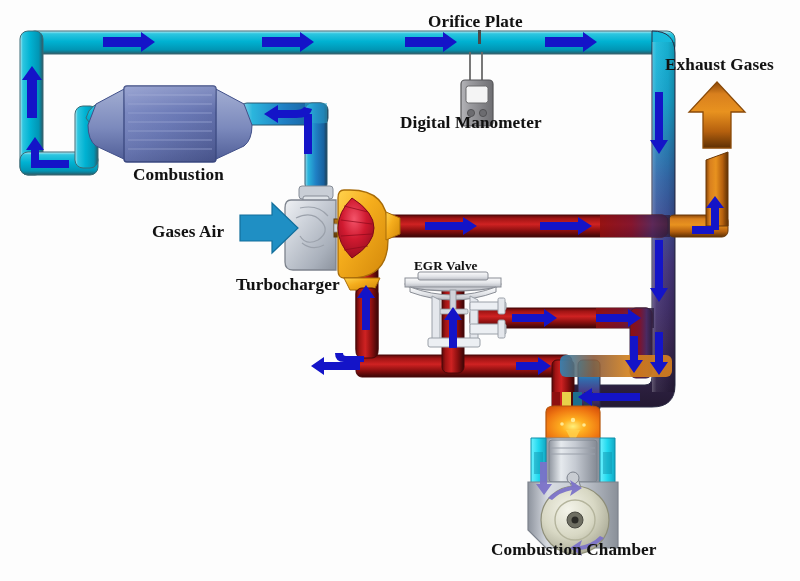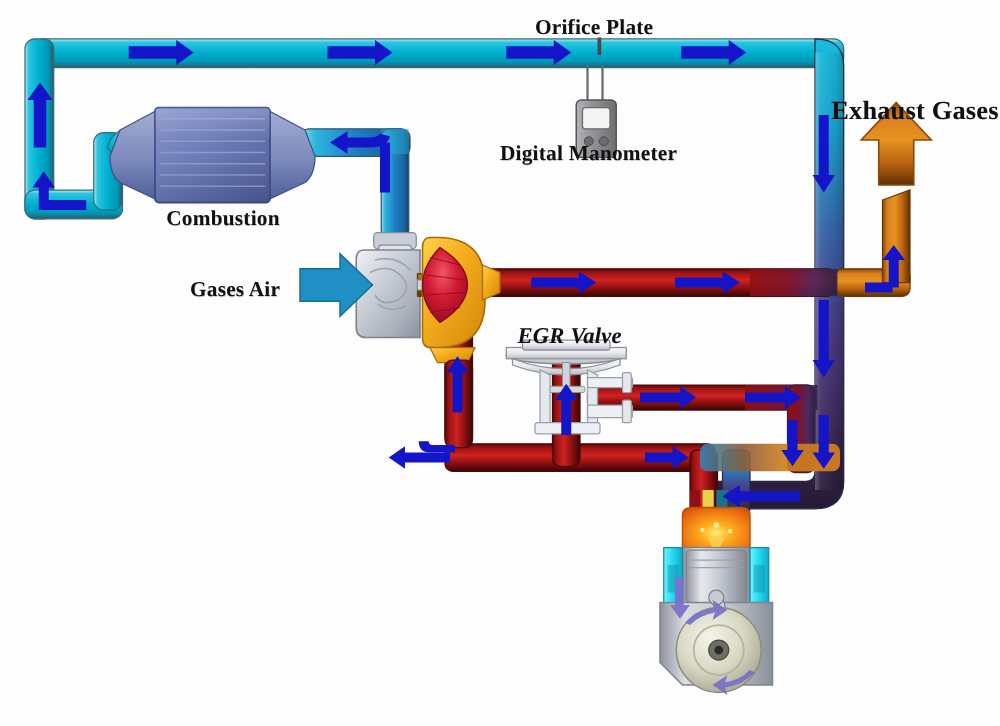--- a/index.html
+++ b/index.html
@@ -25,25 +25,25 @@
     position: absolute;
     font-family: "Liberation Serif", "DejaVu Serif", serif;
     font-weight: bold;
     color: #111111;
     white-space: nowrap;
     letter-spacing: 0.2px;
     text-shadow: 0.4px 0.4px 0 rgba(120,120,120,0.35);
   }
   .lbl-orifice      { left: 428px; top: 12px;  font-size: 17px; }
   .lbl-manometer    { left: 400px; top: 113px; font-size: 17px; }
-  .lbl-exhaust      { left: 665px; top: 76px;  font-size: 21px; }
+  .lbl-exhaust      { left: 665px; top: 55px;  font-size: 17px; }
   .lbl-intercooler  { left: 133px; top: 165px; font-size: 17px; }
   .lbl-freshair     { left: 152px; top: 222px; font-size: 17px; }
   .lbl-turbo        { left: 236px; top: 275px; font-size: 17px; }
-  .lbl-egr          { left: 414px; top: 258px; font-size: 18px; font-style: italic; }
+  .lbl-egr          { left: 414px; top: 258px; font-size: 13px; }
   .lbl-combustion   { left: 491px; top: 540px; font-size: 17px; }
 </style>
 </head>
 <body>
 
 <div id="root">
 
   <svg id="diagram-svg" viewBox="0 0 800 581">
     <defs>
 
@@ -442,15 +442,17 @@
       <path d="M 692 226 l 22 0 l 0 8 l -22 0 z"></path>
     </g>
 
   </svg>
 
   <div class="label lbl-orifice">Orifice Plate</div>
   <div class="label lbl-manometer">Digital Manometer</div>
   <div class="label lbl-exhaust">Exhaust Gases</div>
   <div class="label lbl-intercooler">Combustion</div>
   <div class="label lbl-freshair">Gases Air</div>
+  <div class="label lbl-turbo">Turbocharger</div>
   <div class="label lbl-egr">EGR Valve</div>
+  <div class="label lbl-combustion">Combustion Chamber</div>
 
 </div>
 
 </body></html>

